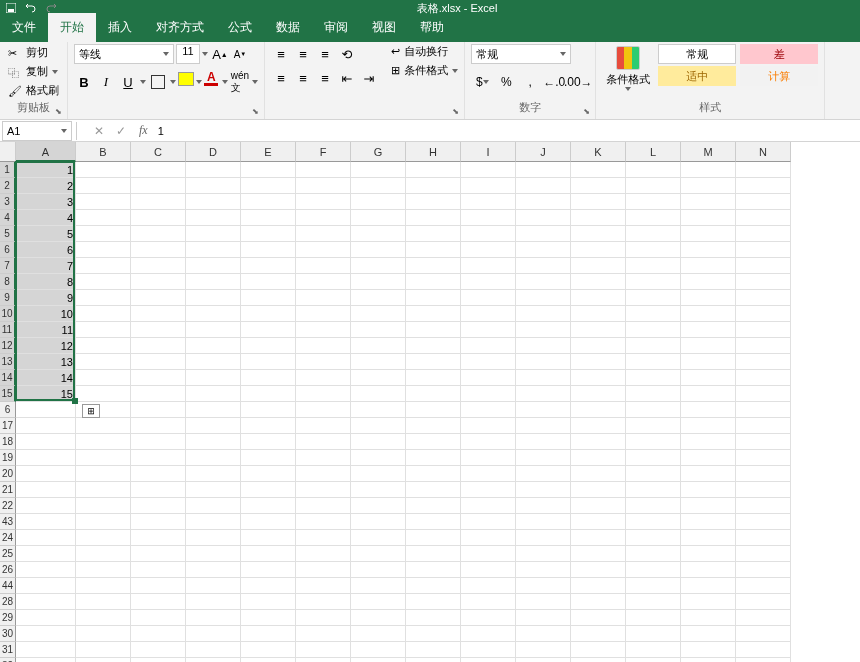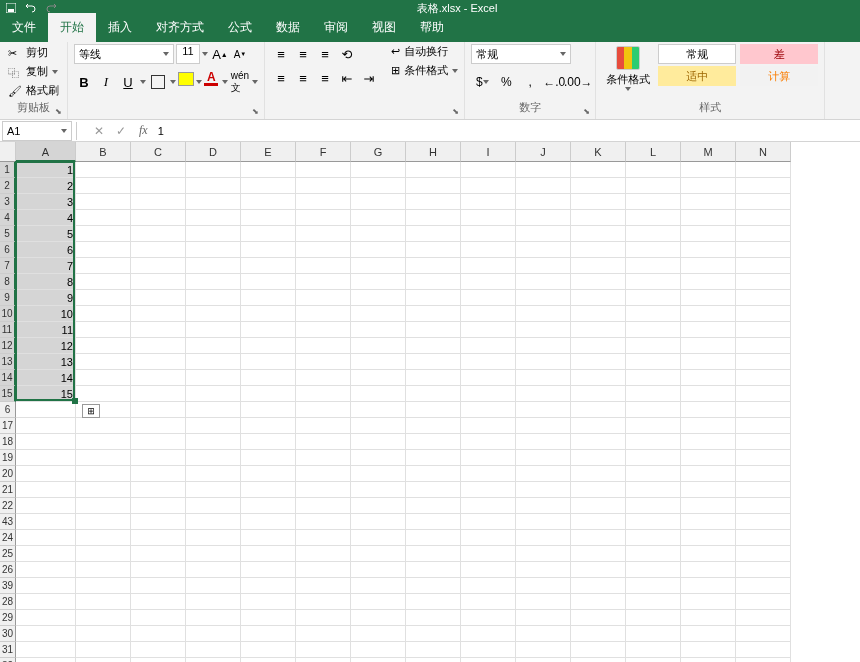--- a/index.html
+++ b/index.html
@@ -302,21 +302,21 @@
         <div class="row-h">17</div>
         <div class="row-h">18</div>
         <div class="row-h">19</div>
         <div class="row-h">20</div>
         <div class="row-h">21</div>
         <div class="row-h">22</div>
         <div class="row-h">43</div>
         <div class="row-h">24</div>
         <div class="row-h">25</div>
         <div class="row-h">26</div>
-        <div class="row-h">39</div>
+        <div class="row-h">44</div>
         <div class="row-h">28</div>
         <div class="row-h">29</div>
         <div class="row-h">30</div>
         <div class="row-h">31</div>
         <div class="row-h">32</div>
       </div>
     <div class="cells" id="cells" style="width: 775px; height: 528px;">
         <div class="cell selected" style="left: 0px; top: 0px; width: 60px; height: 16px;">1</div>
         <div class="cell" style="left: 60px; top: 0px; width: 55px; height: 16px;"></div>
         <div class="cell" style="left: 115px; top: 0px; width: 55px; height: 16px;"></div>

